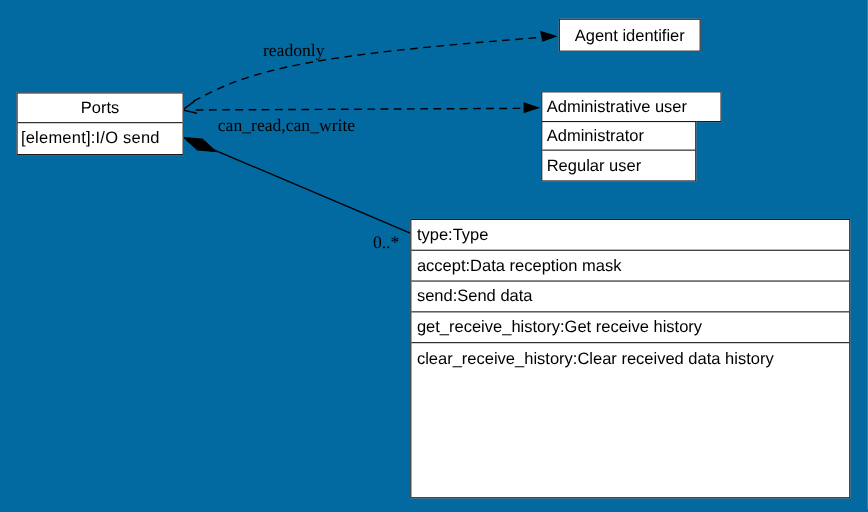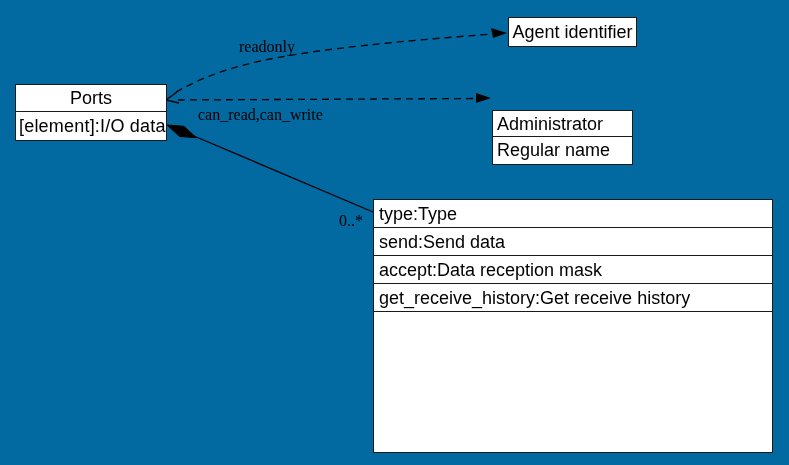--- a/index.html
+++ b/index.html
@@ -10,21 +10,21 @@
     background: #0369a1;
     font-family: "Liberation Sans", sans-serif;
     color: #000;
     overflow: hidden;
   }
   .node {
     position: absolute;
     box-sizing: border-box;
     background: #ffffff;
     border: 1.4px solid #1a1a1a;
-    font-size: 18px;
+    font-size: 15px;
     line-height: 1;
   }
   .cell {
     box-sizing: border-box;
     display: flex;
     align-items: center;
     white-space: nowrap;
     overflow: hidden;
   }
   .cell.center { justify-content: center; }
@@ -81,32 +81,36 @@
     <line x1="194" y1="136" x2="373" y2="212" stroke="#000" stroke-width="1.3"></line>
     <polygon points="167,125 183.9,126.3 196.3,137.7 179.5,136.4" fill="#000" stroke="#000"></polygon>
   </svg>
 
   <div class="edge-label" id="lbl-readonly">readonly</div>
   <div class="edge-label" id="lbl-canread">can_read,can_write</div>
   <div class="edge-label" id="lbl-mult">0..*</div>
 
   <div class="node" id="ports">
     <div class="cell center divider title">Ports</div>
-    <div class="cell attr">[element]:I/O data</div>
+    <div class="cell attr">[element]:I/O send</div>
   </div>
 
   <div class="node" id="agent">
     <div class="cell center title">Agent identifier</div>
   </div>
 
+  <div class="node" id="admin-header">
+    <div class="cell title">Administrative user</div>
+  </div>
   <div class="node" id="admin-rows">
     <div class="cell divider">Administrator</div>
-    <div class="cell">Regular name</div>
+    <div class="cell">Regular user</div>
   </div>
 
   <div class="node" id="ioport">
     <div class="cell r divider">type:Type</div>
+    <div class="cell r divider">accept:Data reception mask</div>
     <div class="cell r divider">send:Send data</div>
-    <div class="cell r divider">accept:Data reception mask</div>
     <div class="cell r divider">get_receive_history:Get receive history</div>
+    <div class="cell r">clear_receive_history:Clear received data history</div>
   </div>
 
 </div>
 
 </body></html>

